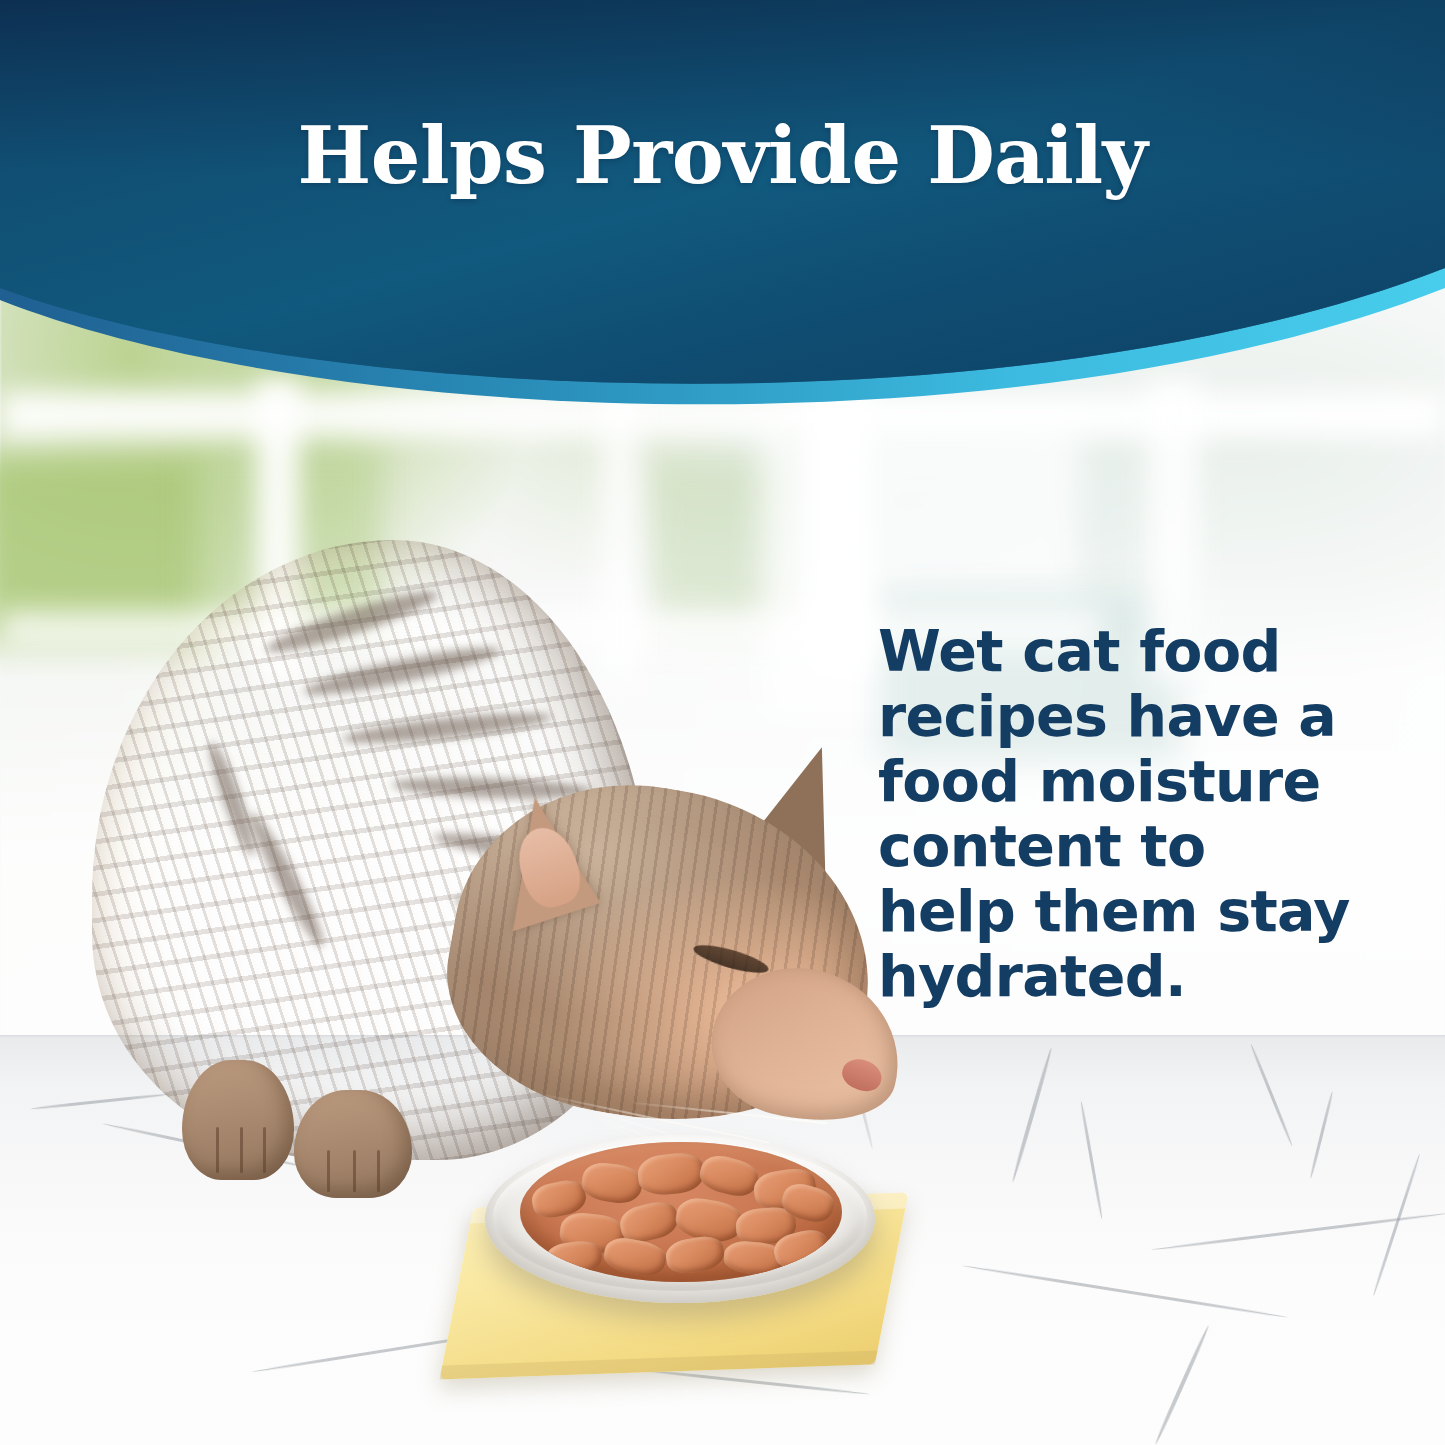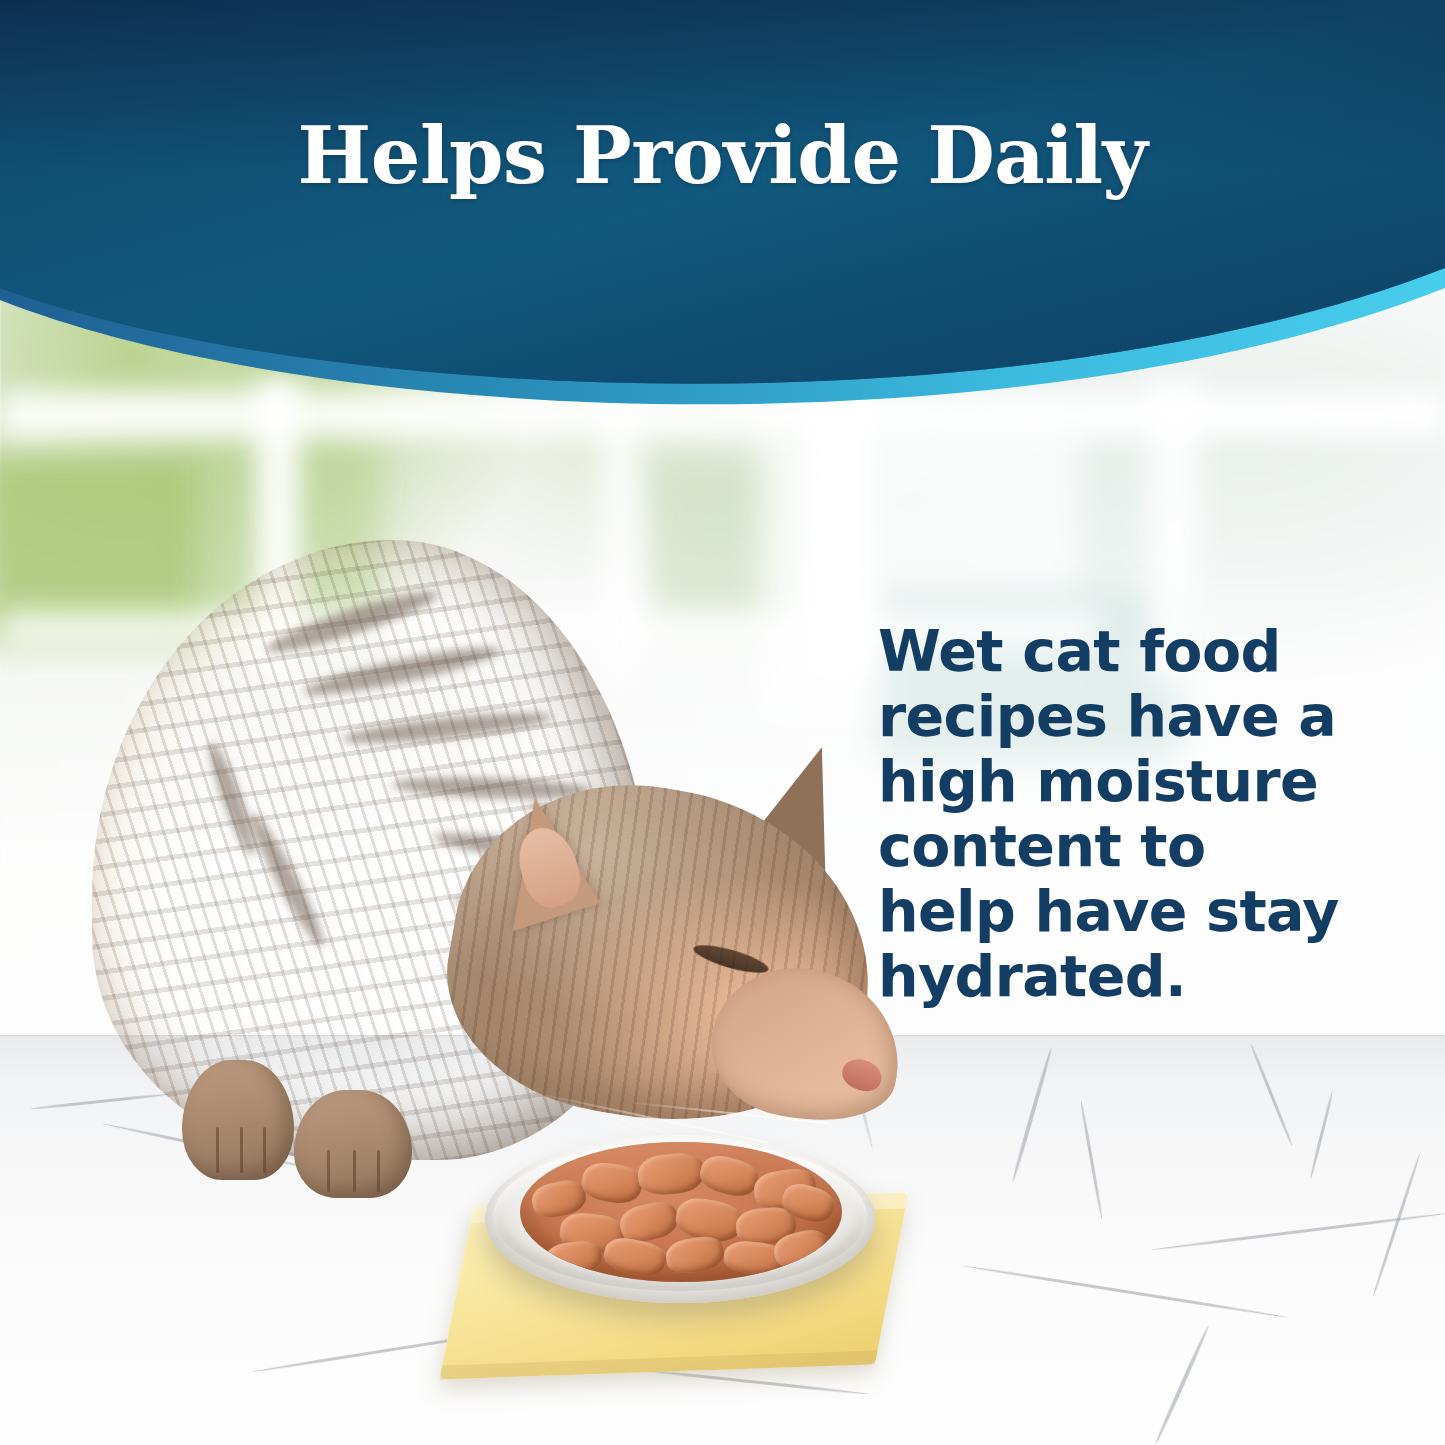--- a/index.html
+++ b/index.html
@@ -367,15 +367,15 @@
 
       <path d="M0,288 C 330,408 1030,430 1445,268 L1445,0 L0,0 Z" fill="url(#gBlue)"></path>
       <path d="M0,288 C 330,408 1030,430 1445,268 L1445,0 L0,0 Z" fill="url(#gBlue2)" opacity="0.55"></path>
     </svg>
   </div>
 
   <h1 class="headline">
     <span>Helps Provide Daily</span>
   </h1>
 
-  <p class="copy">Wet cat food recipes have a high moisture content to help have stay hydrated.</p>
+  <p class="copy">Wet cat food recipes have a food moisture content to help them stay hydrated.</p>
 
 </div>
 
 </body></html>

